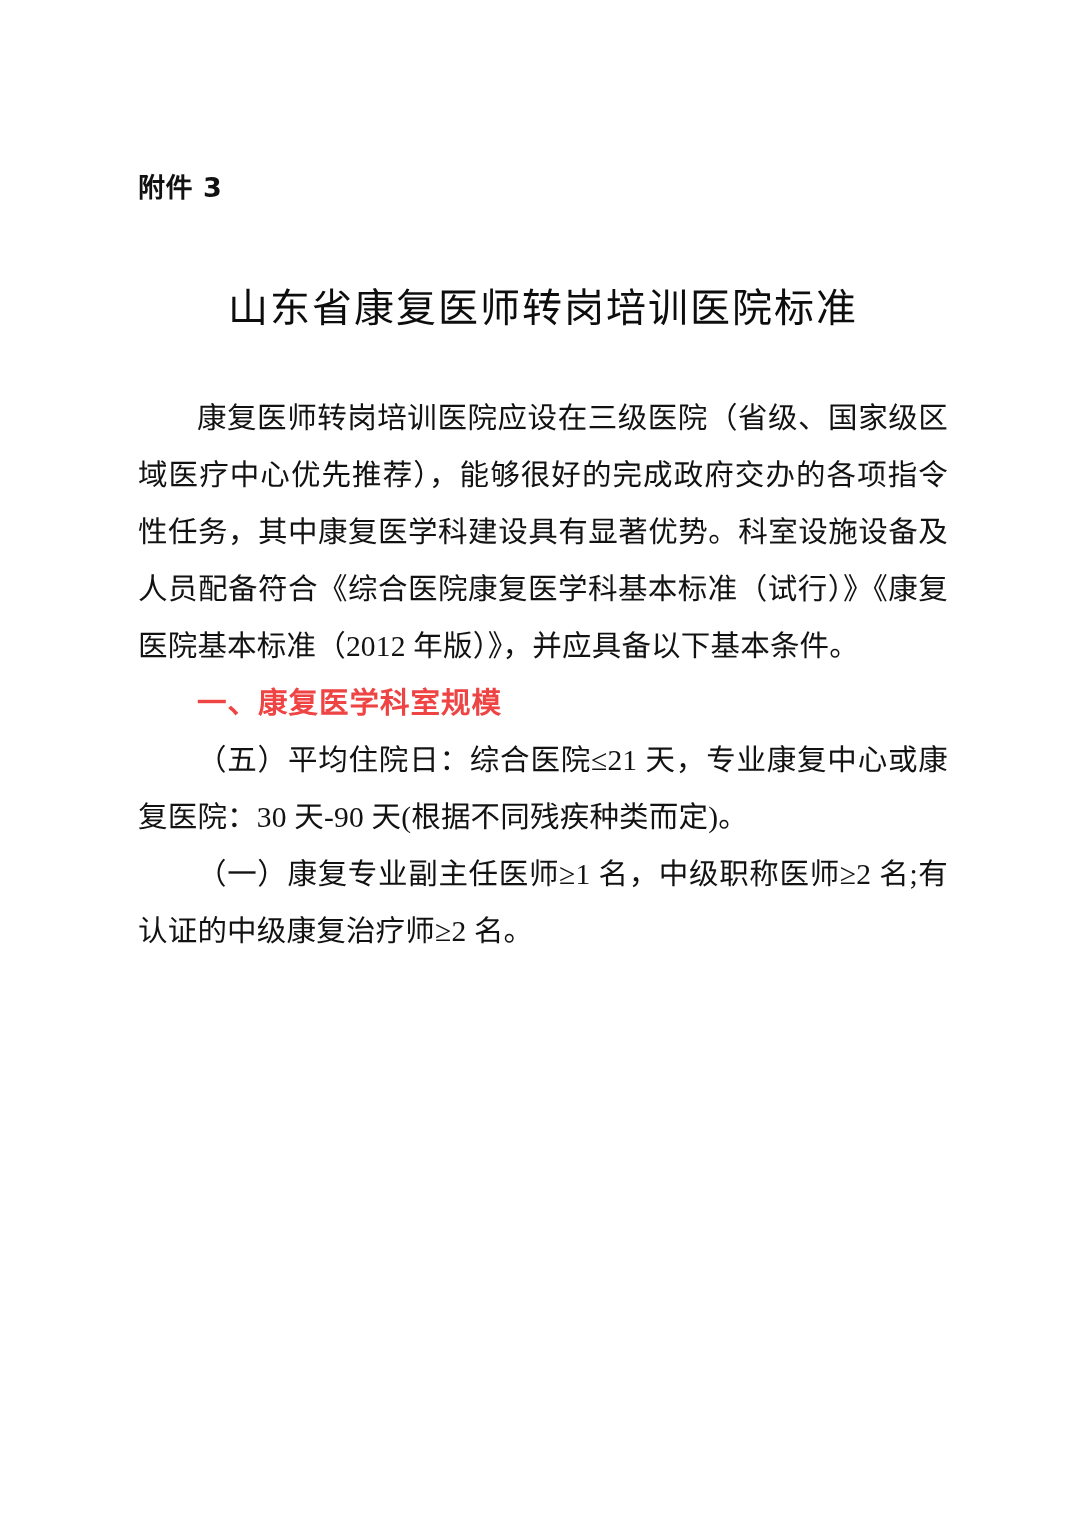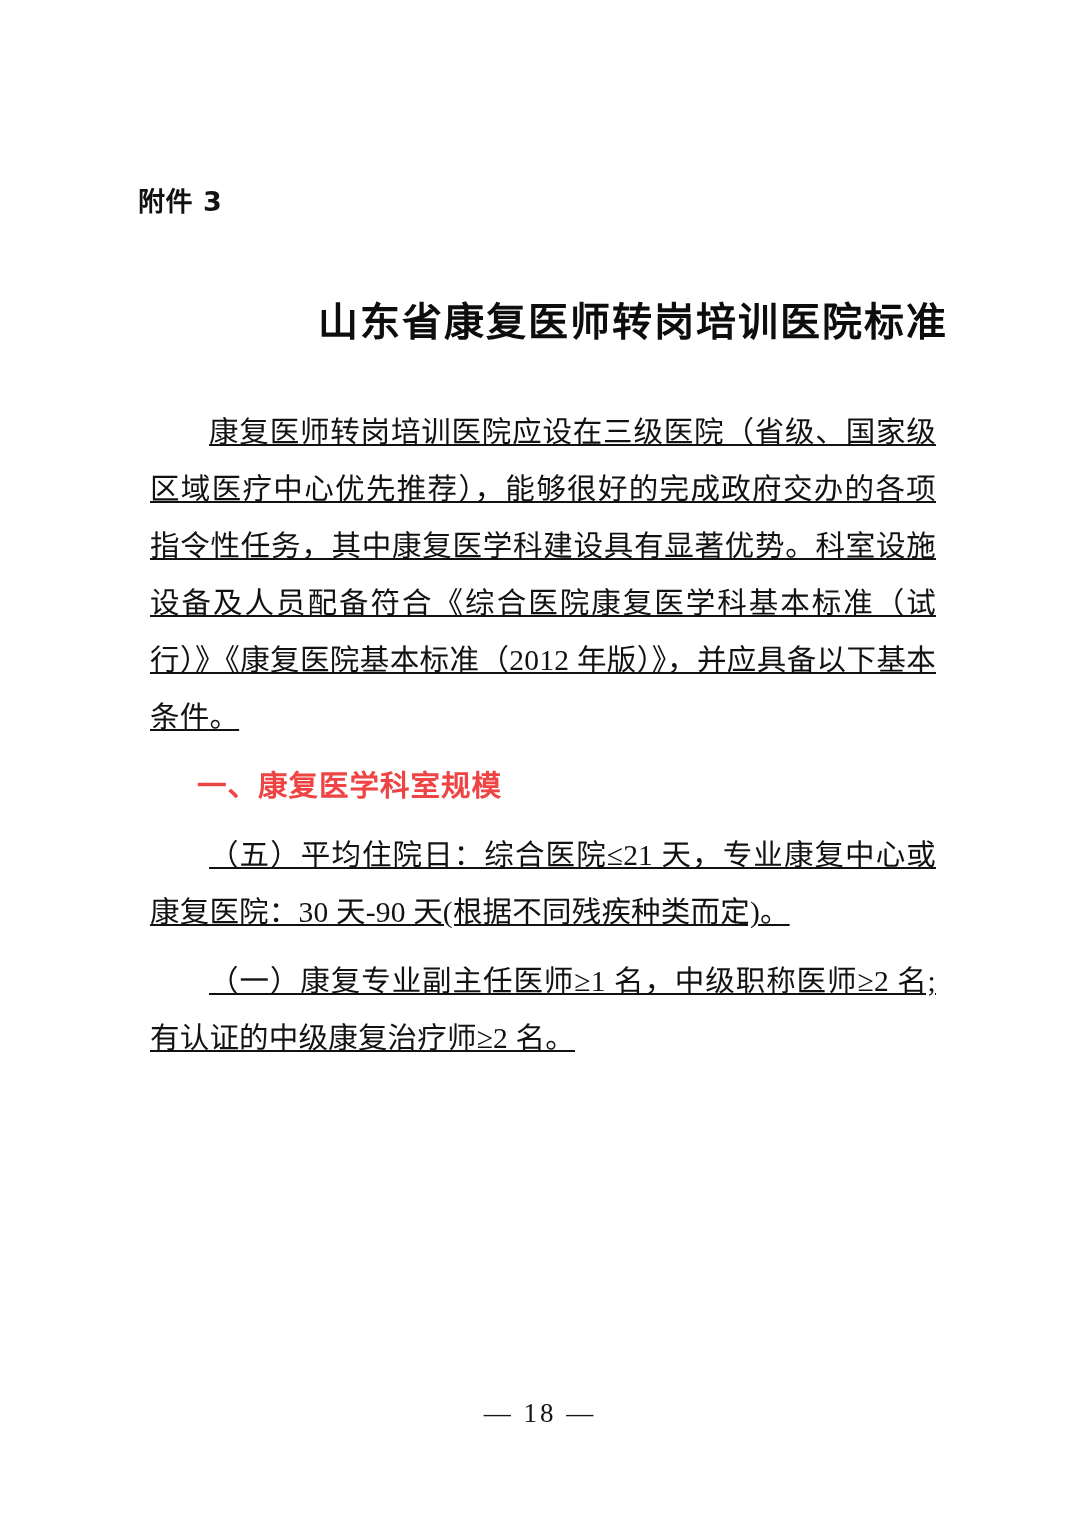--- a/index.html
+++ b/index.html
@@ -14,51 +14,50 @@
     margin: 0 auto;
     background: #ffffff;
     box-sizing: border-box;
     overflow: hidden;
     font-family: "Liberation Serif", "DejaVu Serif", serif;
     color: #1a1a1a;
   }
   .content {
     position: absolute;
     left: 138px;
-    top: 186px;
+    top: 172px;
     width: 810px;
   }
   .attachment-label {
     font-family: "DejaVu Sans", "Liberation Sans", sans-serif;
     font-size: 27px;
     font-weight: 700;
     letter-spacing: 0.5px;
     color: #111111;
     margin: 0 0 78px 0;
     line-height: 1.2;
   }
   .doc-title {
     font-family: "DejaVu Serif", "Liberation Serif", serif;
     font-size: 40px;
-    font-weight: 700;
-    text-align: right;
+    font-weight: 400;
+    text-align: center;
     letter-spacing: 2px;
     color: #0d0d0d;
     margin: 0 0 56px 0;
     line-height: 1.3;
   }
   .para {
     font-size: 29.5px;
     line-height: 57px;
     text-align: justify;
     text-justify: inter-ideograph;
-    margin: 12px;
+    margin: 0;
     color: #121212;
     letter-spacing: 0.2px;
-    text-decoration: underline;
   }
   .indent {
     text-indent: 2em;
   }
   .section-heading {
     font-family: "DejaVu Sans", "Liberation Sans", sans-serif;
     font-size: 29.5px;
     font-weight: 700;
     line-height: 57px;
     text-indent: 2em;
@@ -96,14 +95,13 @@
 
 
 
     <p class="para indent">（五）平均住院日：综合医院≤21 天，专业康复中心或康复医院：30 天-90 天(根据不同残疾种类而定)。</p>
 
 
     <p class="para indent">（一）康复专业副主任医师≥1 名，中级职称医师≥2 名;有认证的中级康复治疗师≥2 名。</p>
 
   </div>
 
-  <div class="footer">— 18 —</div>
 </div>
 
 </body></html>

